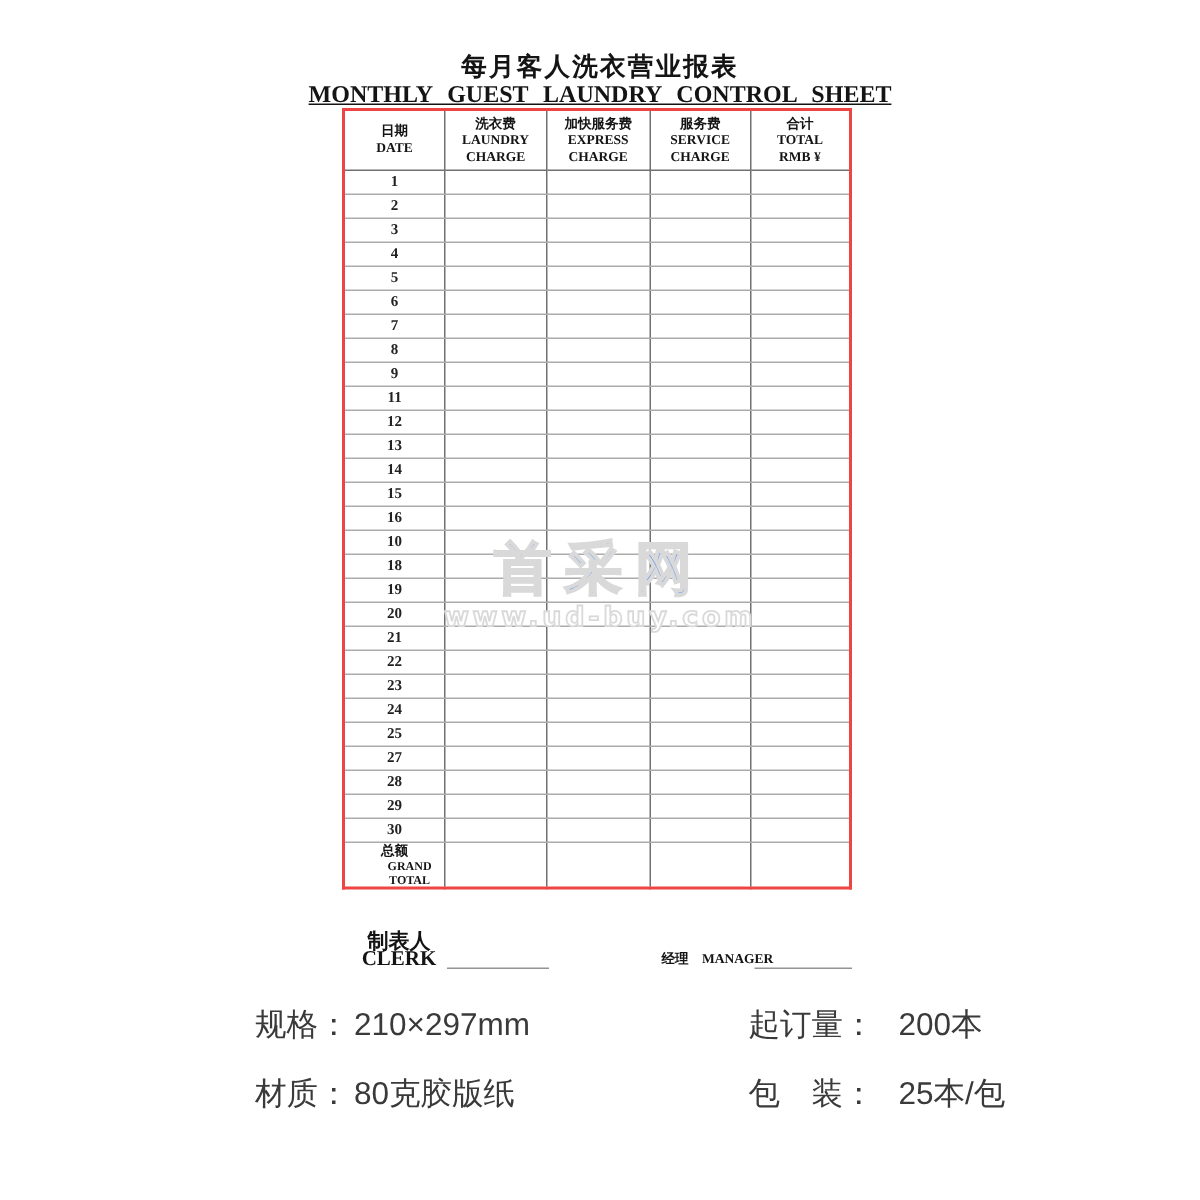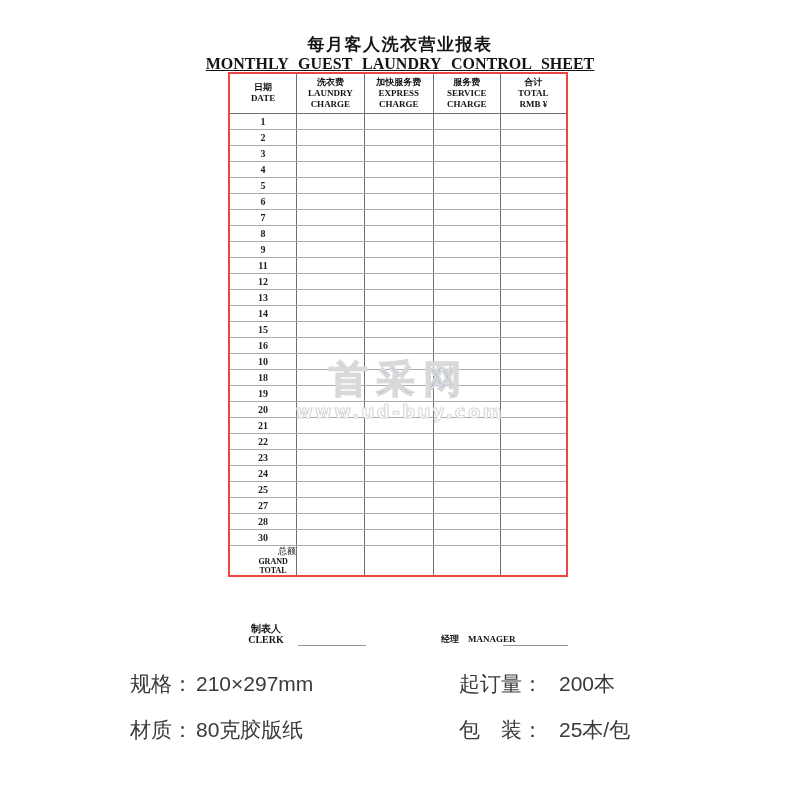--- a/index.html
+++ b/index.html
@@ -18,44 +18,44 @@
                 border:2px solid #ef4444; background:transparent; }
   table.sheet th, table.sheet td {
       border-left:1px solid #707070; border-right:1px solid #707070;
       border-top:1px solid #ababab; border-bottom:1px solid #ababab;
       text-align:center; vertical-align:middle; padding:0; overflow:hidden; }
   table.sheet thead th { height:40px; font-size:9px; font-weight:bold;
       line-height:11px; color:#141414; border-bottom:1px solid #707070; }
   table.sheet tbody td { height:15.7px; font-size:10px; font-weight:bold;
       line-height:15px; color:#222222; }
   tr.grand-row td { height:25px; }
-  .gt-zh { font-size:9px; line-height:11px; font-weight:normal; color:#141414;text-align:right; }
+  .gt-zh { font-size:9px; line-height:11px; font-weight:bold; color:#141414; }
   .gt-en { font-size:8px; line-height:9px; font-weight:bold; color:#141414;padding-left:20px; }
 
   .clerk-block { position:absolute; left:238px; top:623px; width:56px; text-align:center;
-                 font-size:10px; font-weight:bold; line-height:11px; color:#141414; }
+                 font-size:14px; font-weight:bold; line-height:11px; color:#141414; }
   .clerk-line { position:absolute; left:298px; top:645px; width:68px; height:0;
                 border-top:1px solid #949494; }
   .manager-block { position:absolute; left:441px; top:633px; font-size:9px;
                    font-weight:bold; color:#141414; }
   .manager-block .gap { display:inline-block; width:9px; }
   .manager-line { position:absolute; left:503px; top:645px; width:65px; height:0;
                   border-top:1px solid #949494; }
 
   .wm-name { position:absolute; top:354px; left:0; width:800px; text-align:center;
              font-family:"DejaVu Sans","Liberation Sans",sans-serif; font-weight:bold;
              font-size:38px; letter-spacing:9px; color:#3b82f6;
              -webkit-text-stroke:1.5px #d9d9d9; z-index:5; }
   .wm-url { position:absolute; top:401px; left:0; width:800px; text-align:center;
             font-family:"DejaVu Sans","Liberation Sans",sans-serif; font-weight:bold;
             font-size:18px; letter-spacing:2.5px; color:#ffffff;
             -webkit-text-stroke:1.2px #d9d9d9; z-index:5; }
 
   .spec { position:absolute; font-family:"Liberation Sans","DejaVu Sans",sans-serif;
-          font-size:21px; line-height:26px; color:#3a3a3a; white-space:nowrap; }
+          font-size:21px; line-height:26px; color:#3a3a3a; white-space:nowrap;margin-left:40px; }
   .spec .lab { display:inline-block; }
   .spec .lab-left { width:66px; }
   .spec .lab-right { width:100px; }
   #spec-size { left:130px; top:671px; }
   #spec-material { left:130px; top:717px; }
   #spec-moq { left:459px; top:671px; }
   #spec-packing { left:459px; top:717px; }
 </style>
 </head>
 <body>
@@ -270,20 +270,27 @@
       </tr>
       <tr>
         <td>27</td>
         <td></td>
         <td></td>
         <td></td>
         <td></td>
       </tr>
       <tr>
         <td>28</td>
+        <td></td>
+        <td></td>
+        <td></td>
+        <td></td>
+      </tr>
+      <tr>
+        <td>29</td>
         <td></td>
         <td></td>
         <td></td>
         <td></td>
       </tr>
       <tr>
         <td>30</td>
         <td></td>
         <td></td>
         <td></td>

